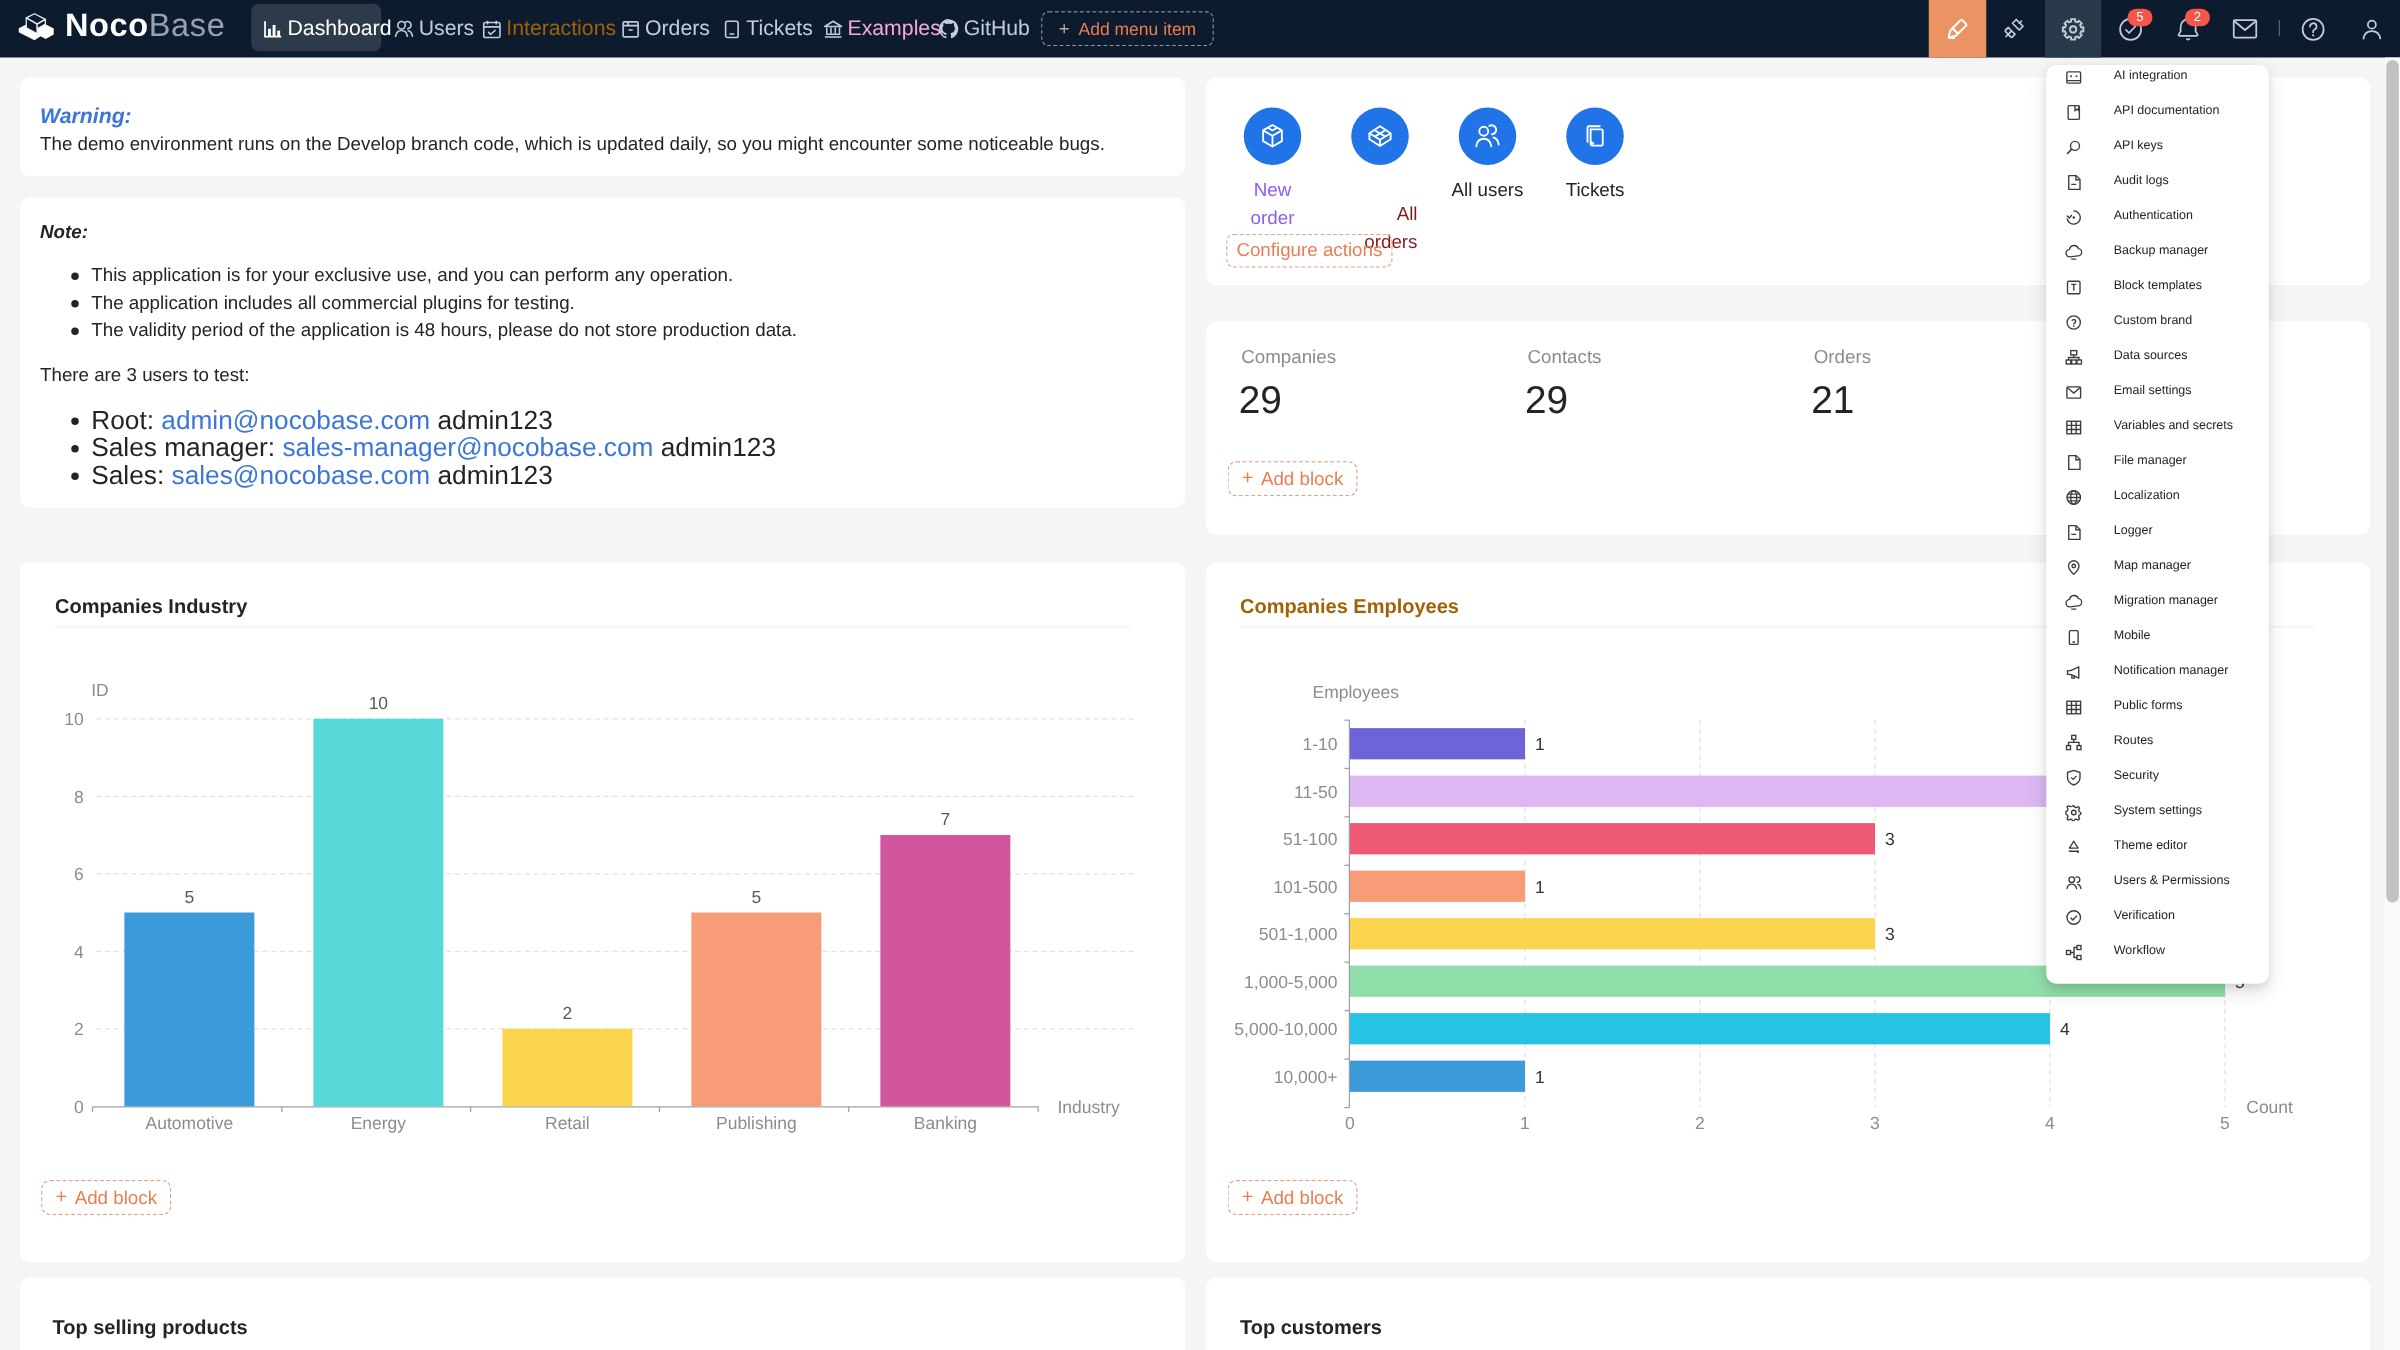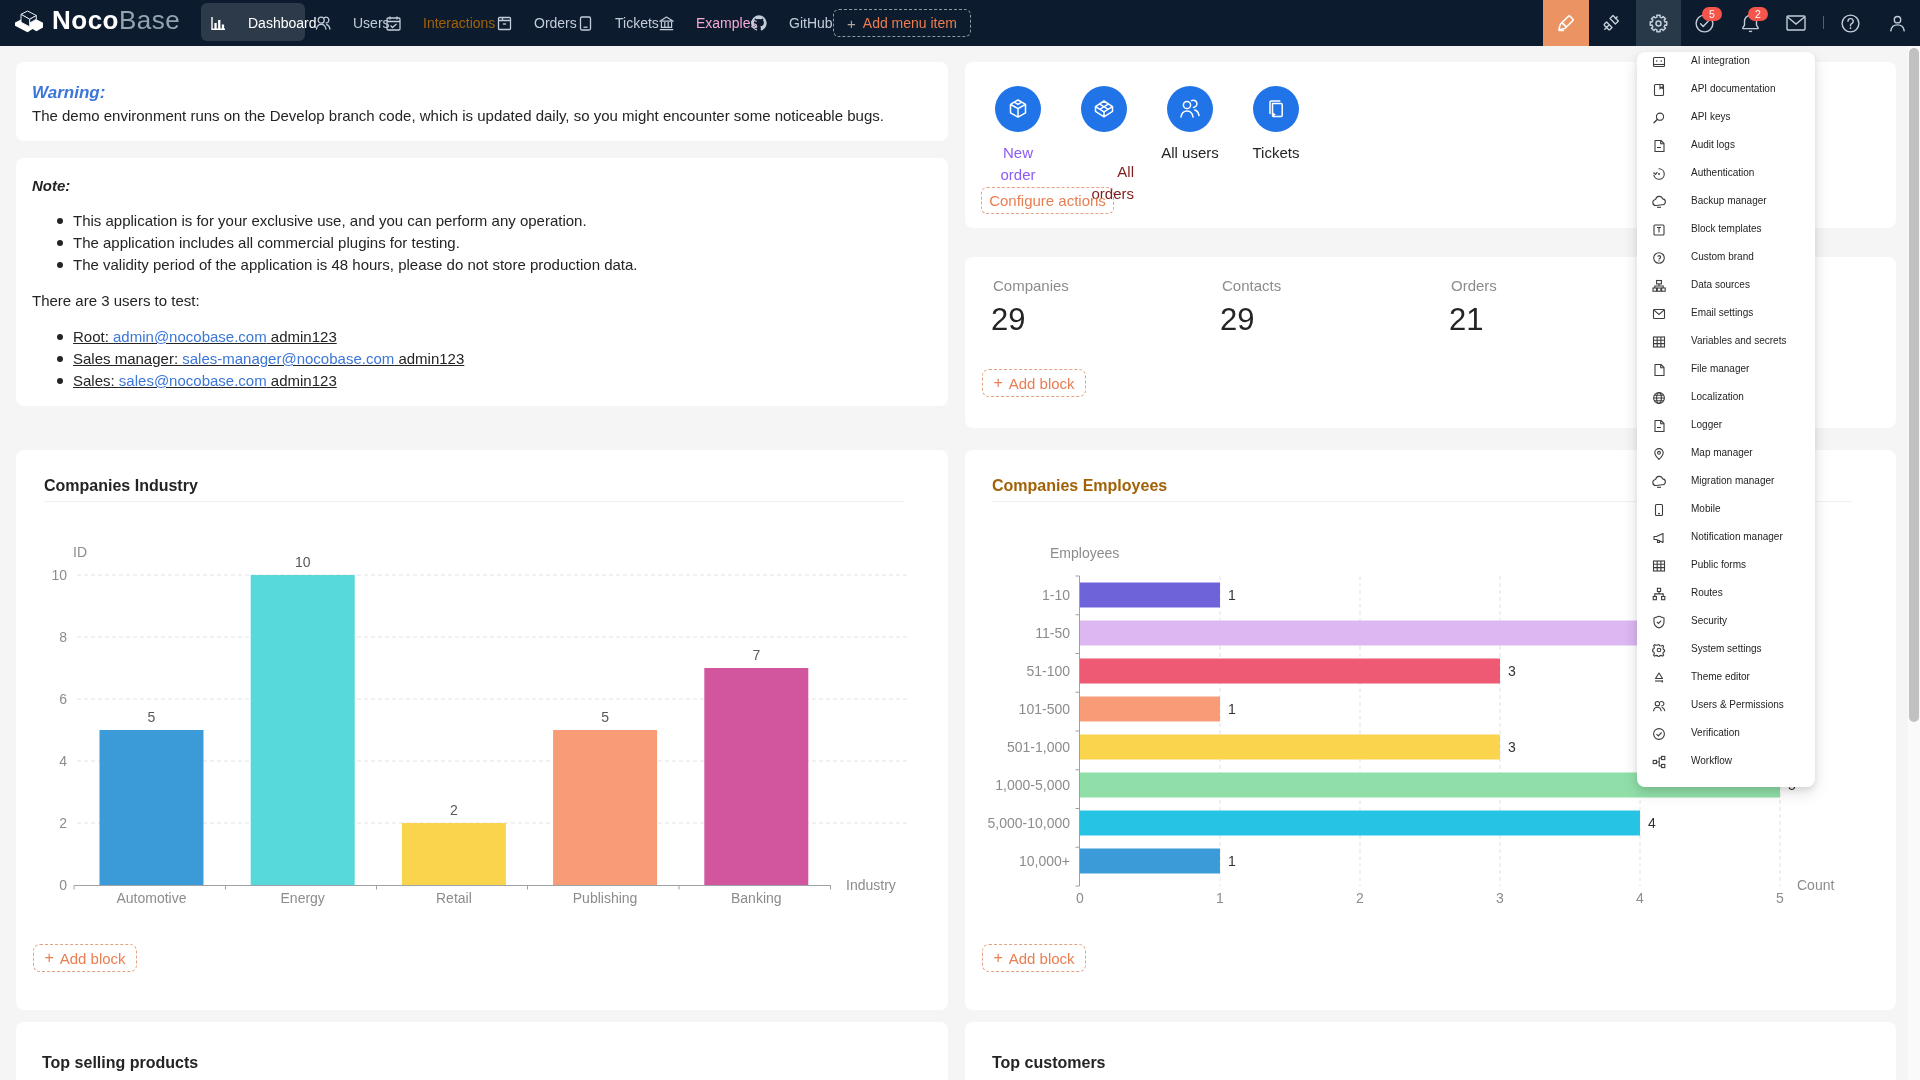--- a/index.html
+++ b/index.html
@@ -4,21 +4,21 @@
 <style>
 * { margin:0; padding:0; box-sizing:border-box; }
 html,body { width:1920px; height:1080px; overflow:hidden; background:#f5f5f5;
   font-family:"Liberation Sans", sans-serif; }
 .abs { position:absolute; }
 #page { position:relative; width:1920px; height:1080px; }
 
 
 #nav { position:absolute; left:0; top:0; width:1920px; height:46px; background:#0c1b2e;text-decoration:underline; }
 .nav-item { position:absolute; top:0; height:46px; display:flex; align-items:center;
-  color:#bfc9d4; font-size:14px; gap:21px; }
+  color:#bfc9d4; font-size:17px; gap:3px; }
 .nav-item svg { flex:0 0 auto; }
 #nav-active { position:absolute; left:201px; top:3px; width:104px; height:38px;
   background:#2c3a4a; border-radius:6px; }
 
 
 .card { position:absolute; background:#fff; border-radius:8px; }
 .addblock { position:absolute; width:104px; height:28px; border:1px dashed #e3a183;
   border-radius:7px; color:#e97e52; font-size:15px; display:flex; align-items:center;
   justify-content:center; gap:6px; background:#fff; }
 .addblock .plus { font-size:16px; margin-top:-1px; }
@@ -53,21 +53,21 @@
   <div class="abs" style="left:32px; top:83px; font-size:17px; font-weight:bold; color:#3b76d8;font-style:italic;">Warning:</div>
   <div class="abs" style="left:32px; top:107px; font-size:15px; color:#242424;">The demo environment runs on the Develop branch code, which is updated daily, so you might encounter some noticeable bugs.</div>
 
   <div class="abs" style="left:32px; top:177px; font-size:15px; font-weight:bold; font-style:italic; color:#242424;">Note:</div>
   <div class="abs" style="left:32px; top:210px; font-size:15px; color:#242424; line-height:22px;">
     <div class="bl"><span class="bullet"></span>This application is for your exclusive use, and you can perform any operation.</div>
     <div class="bl"><span class="bullet"></span>The application includes all commercial plugins for testing.</div>
     <div class="bl"><span class="bullet"></span>The validity period of the application is 48 hours, please do not store production data.</div>
   </div>
   <div class="abs" style="left:32px; top:292px; font-size:15px; color:#242424;">There are 3 users to test:</div>
-  <div class="abs" style="left:32px; top:326px; font-size:15px; color:#242424; line-height:22px;text-decoration:underline;">
+  <div class="abs" style="left:32px; top:326px; font-size:21px; color:#242424; line-height:22px;">
     <div class="bl"><span class="bullet"></span>Root: <span style="color:#3b76d8;">admin@nocobase.com</span> admin123</div>
     <div class="bl"><span class="bullet"></span>Sales manager: <span style="color:#3b76d8;">sales-manager@nocobase.com</span> admin123</div>
     <div class="bl"><span class="bullet"></span>Sales: <span style="color:#3b76d8;">sales@nocobase.com</span> admin123</div>
   </div>
 
   <div class="abs" style="left:995px;top:86px;width:46px;height:46px;border-radius:50%;background:#2074e8;display:flex;align-items:center;justify-content:center;">
       <svg width="24" height="24" viewBox="0 0 24 24" style="">
         <path d="M12 3 4.5 7.3v8.6L12 20.2l7.5-4.3V7.3z" stroke="#ffffff" stroke-width="1.5" fill="none" stroke-linejoin="round"></path>
         <path d="M4.8 7.5 12 11.6l7.2-4.1M12 11.6v8.3" stroke="#ffffff" stroke-width="1.5" fill="none"></path>
         <path d="M8.3 5.2l3.7 2.2 3.7-2.2" stroke="#ffffff" stroke-width="1.5" fill="none"></path>

